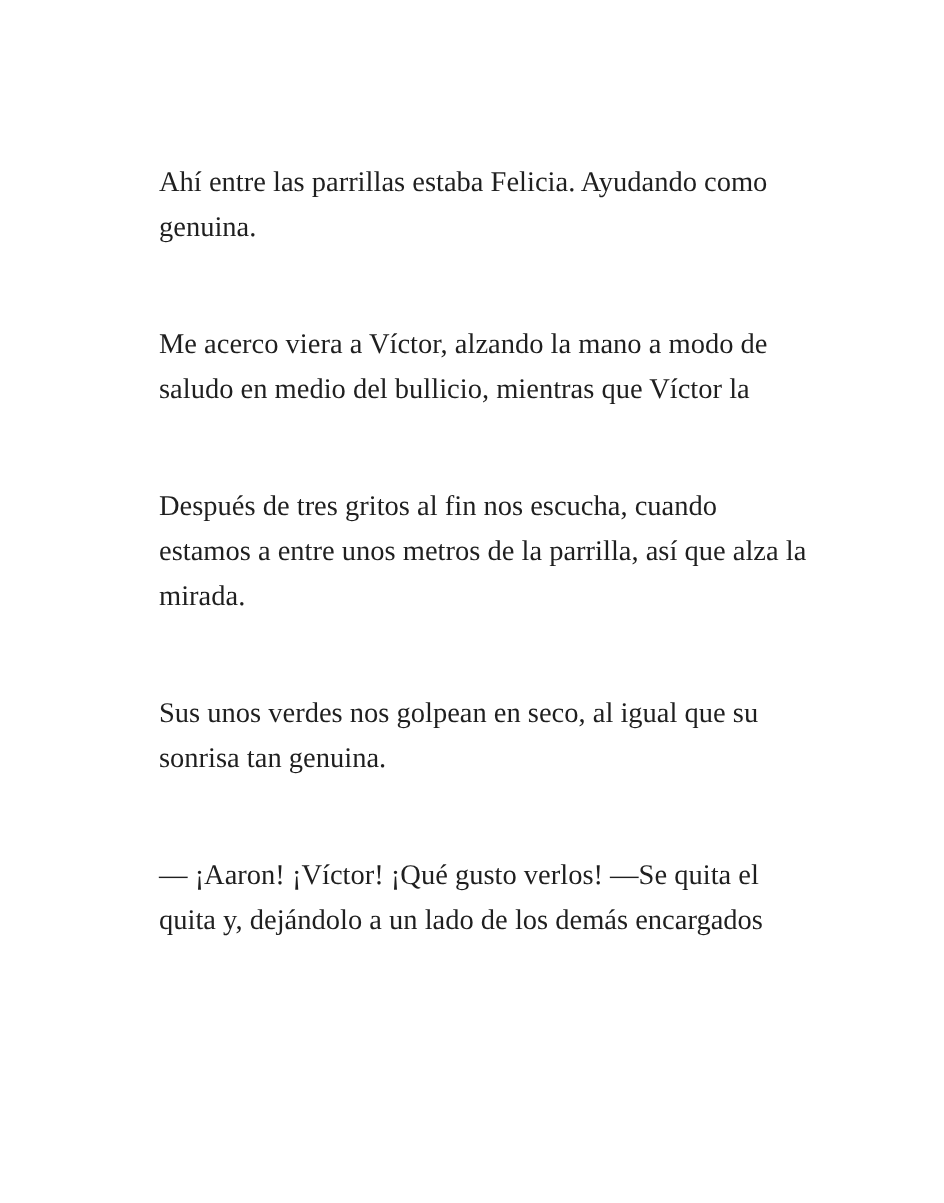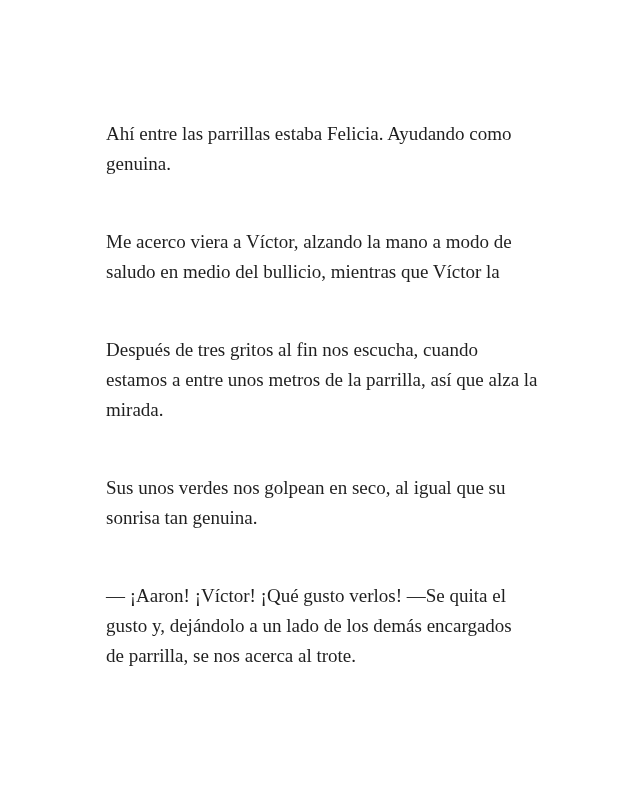--- a/index.html
+++ b/index.html
@@ -23,21 +23,21 @@
     left: 106px;
     top: 103px;
     width: 440px;
     font-family: "Liberation Serif", "DejaVu Serif", serif;
     font-size: 19px;
     line-height: 30px;
     color: #1f1f1f;
     font-weight: 400;
   }
   .para {
-    margin: 16px 0 48px 0;
+    margin: 4px 0 48px 0;
     padding: 0;
   }
   .para:last-child {
     margin-bottom: 0;
   }
   .line {
     display: block;
     white-space: pre;
   }
 </style>
@@ -63,18 +63,17 @@
       <span class="line">mirada.</span>
     </p>
 
     <p class="para">
       <span class="line">Sus unos verdes nos golpean en seco, al igual que su</span>
       <span class="line">sonrisa tan genuina.</span>
     </p>
 
     <p class="para">
       <span class="line">— ¡Aaron! ¡Víctor! ¡Qué gusto verlos! —Se quita el</span>
-      <span class="line">gusto y, dejándolo a un lado de los demás encargados</span>
-      <span class="line">de parrilla, se nos acerca al trote.</span>
+      <span class="line">quita y, dejándolo a un lado de los demás encargados</span>
     </p>
 
   </div>
 </div>
 
 </body></html>

